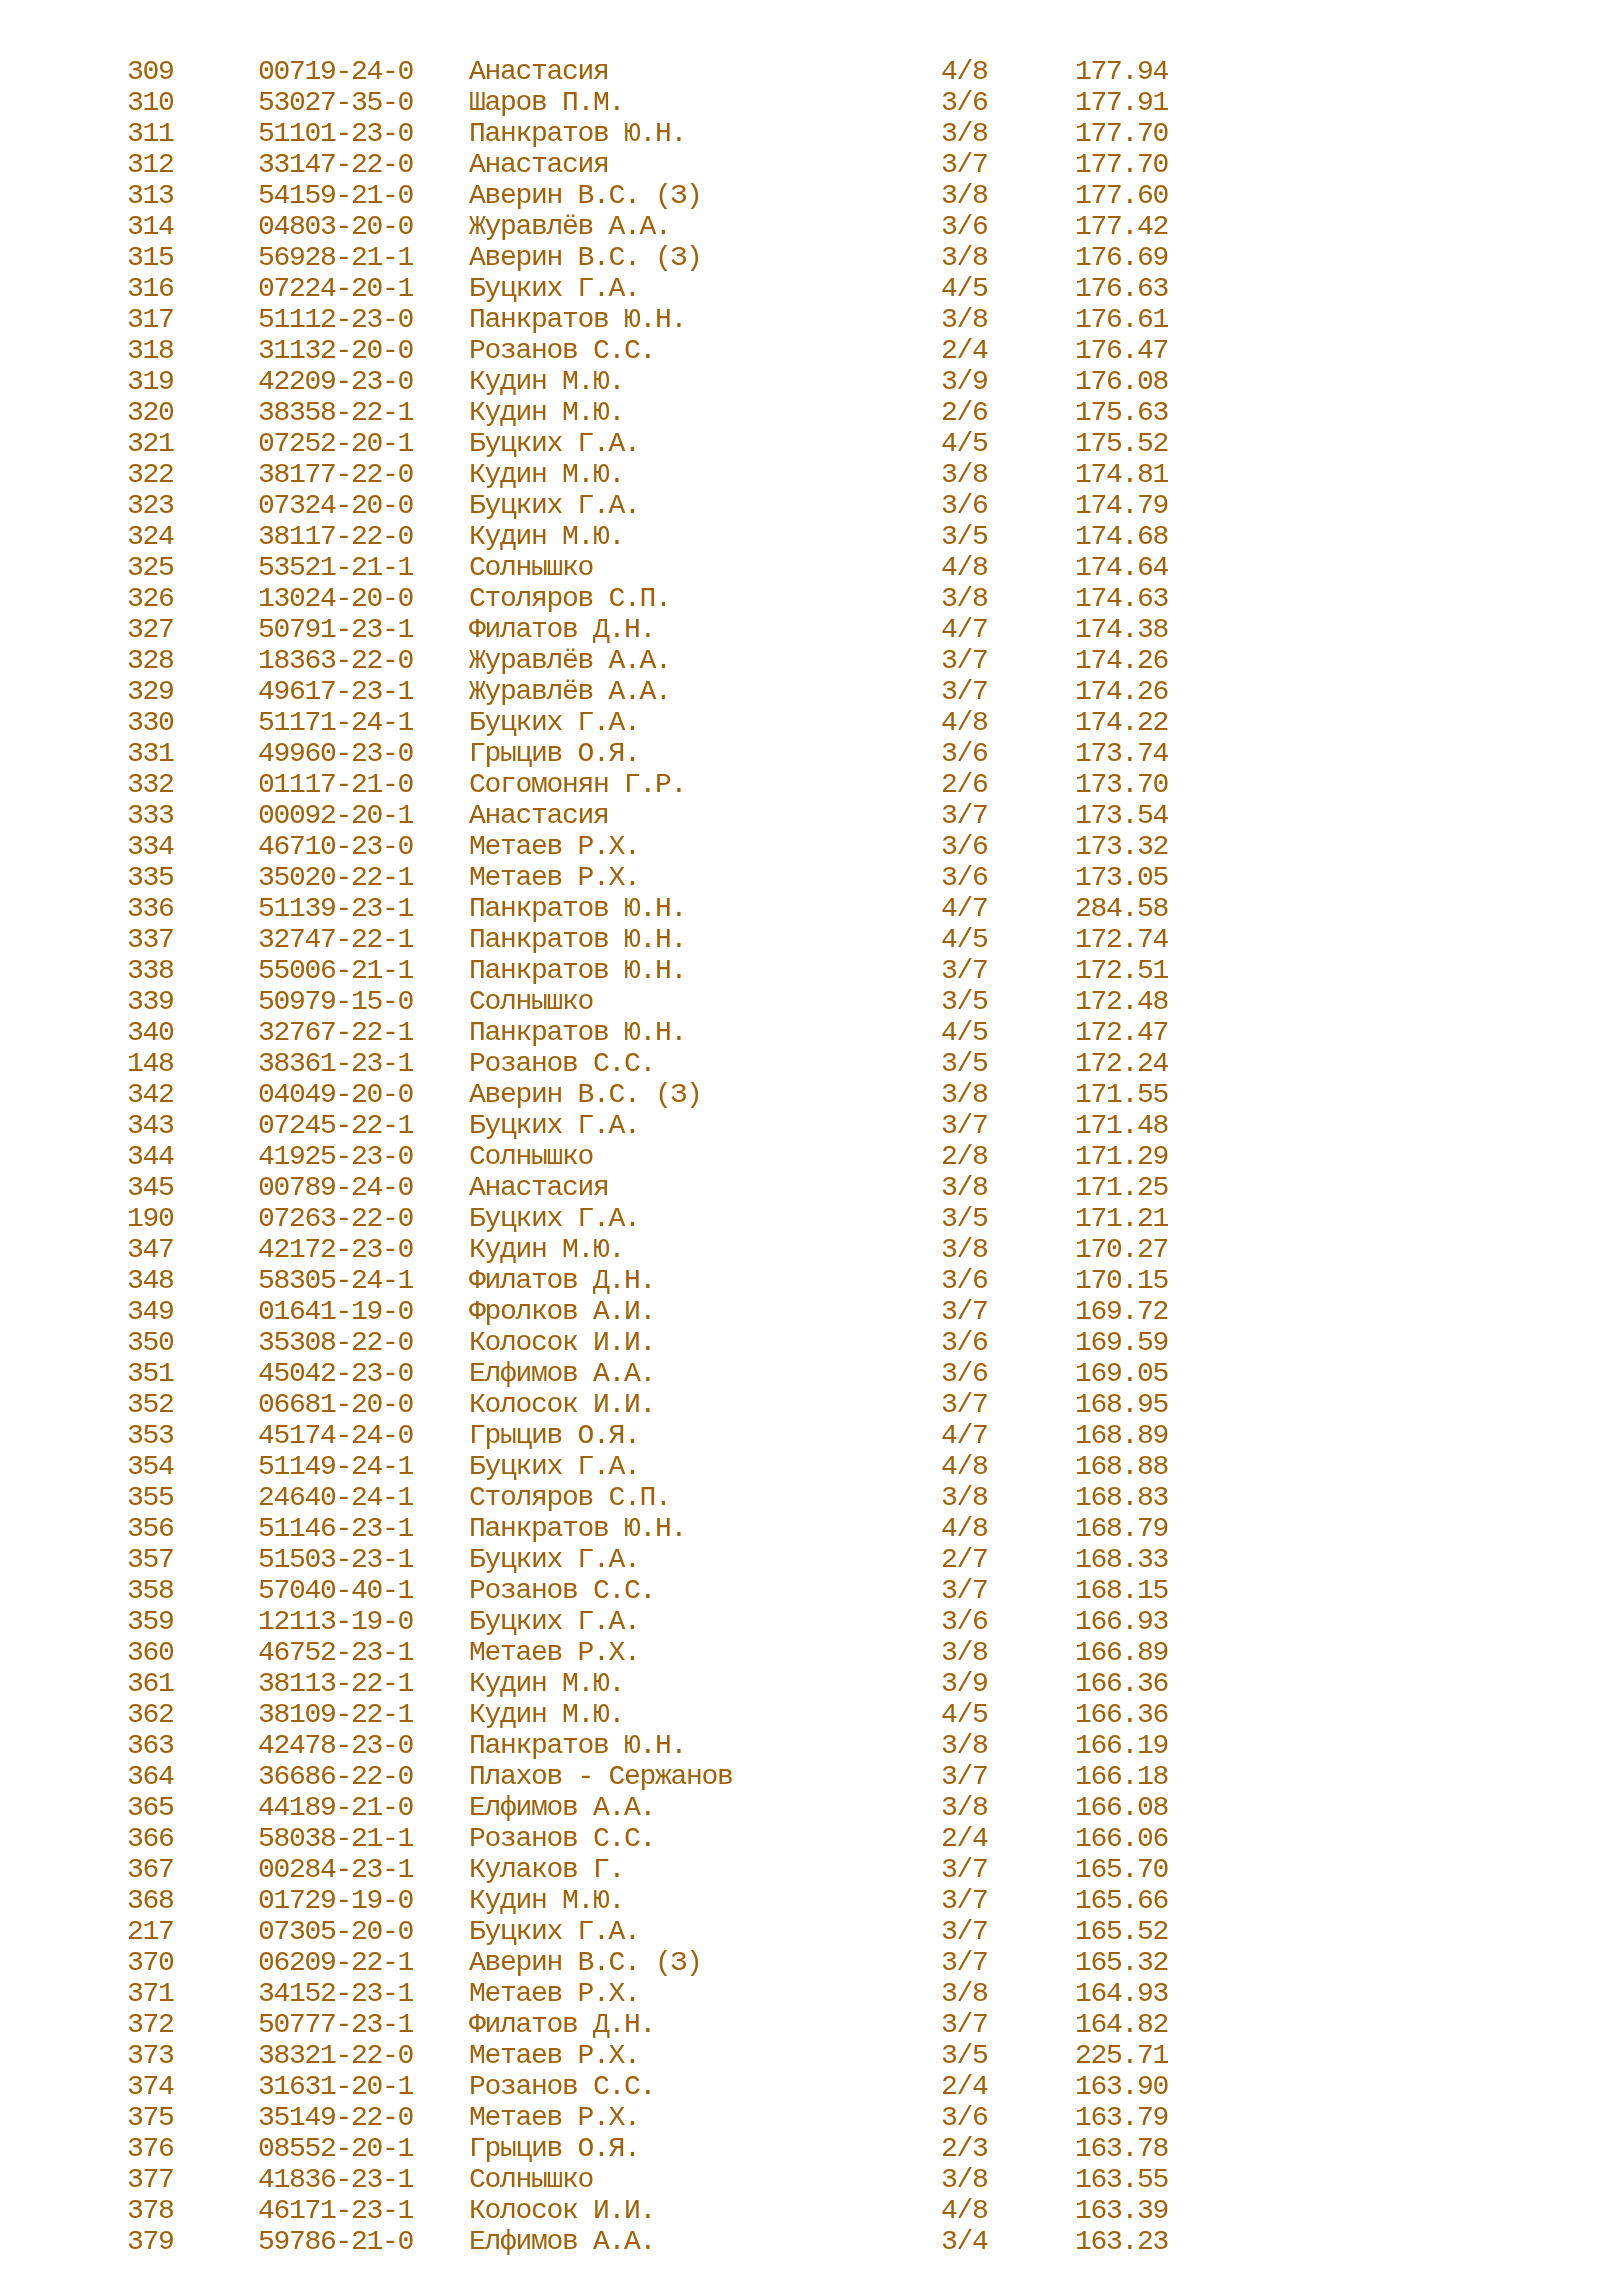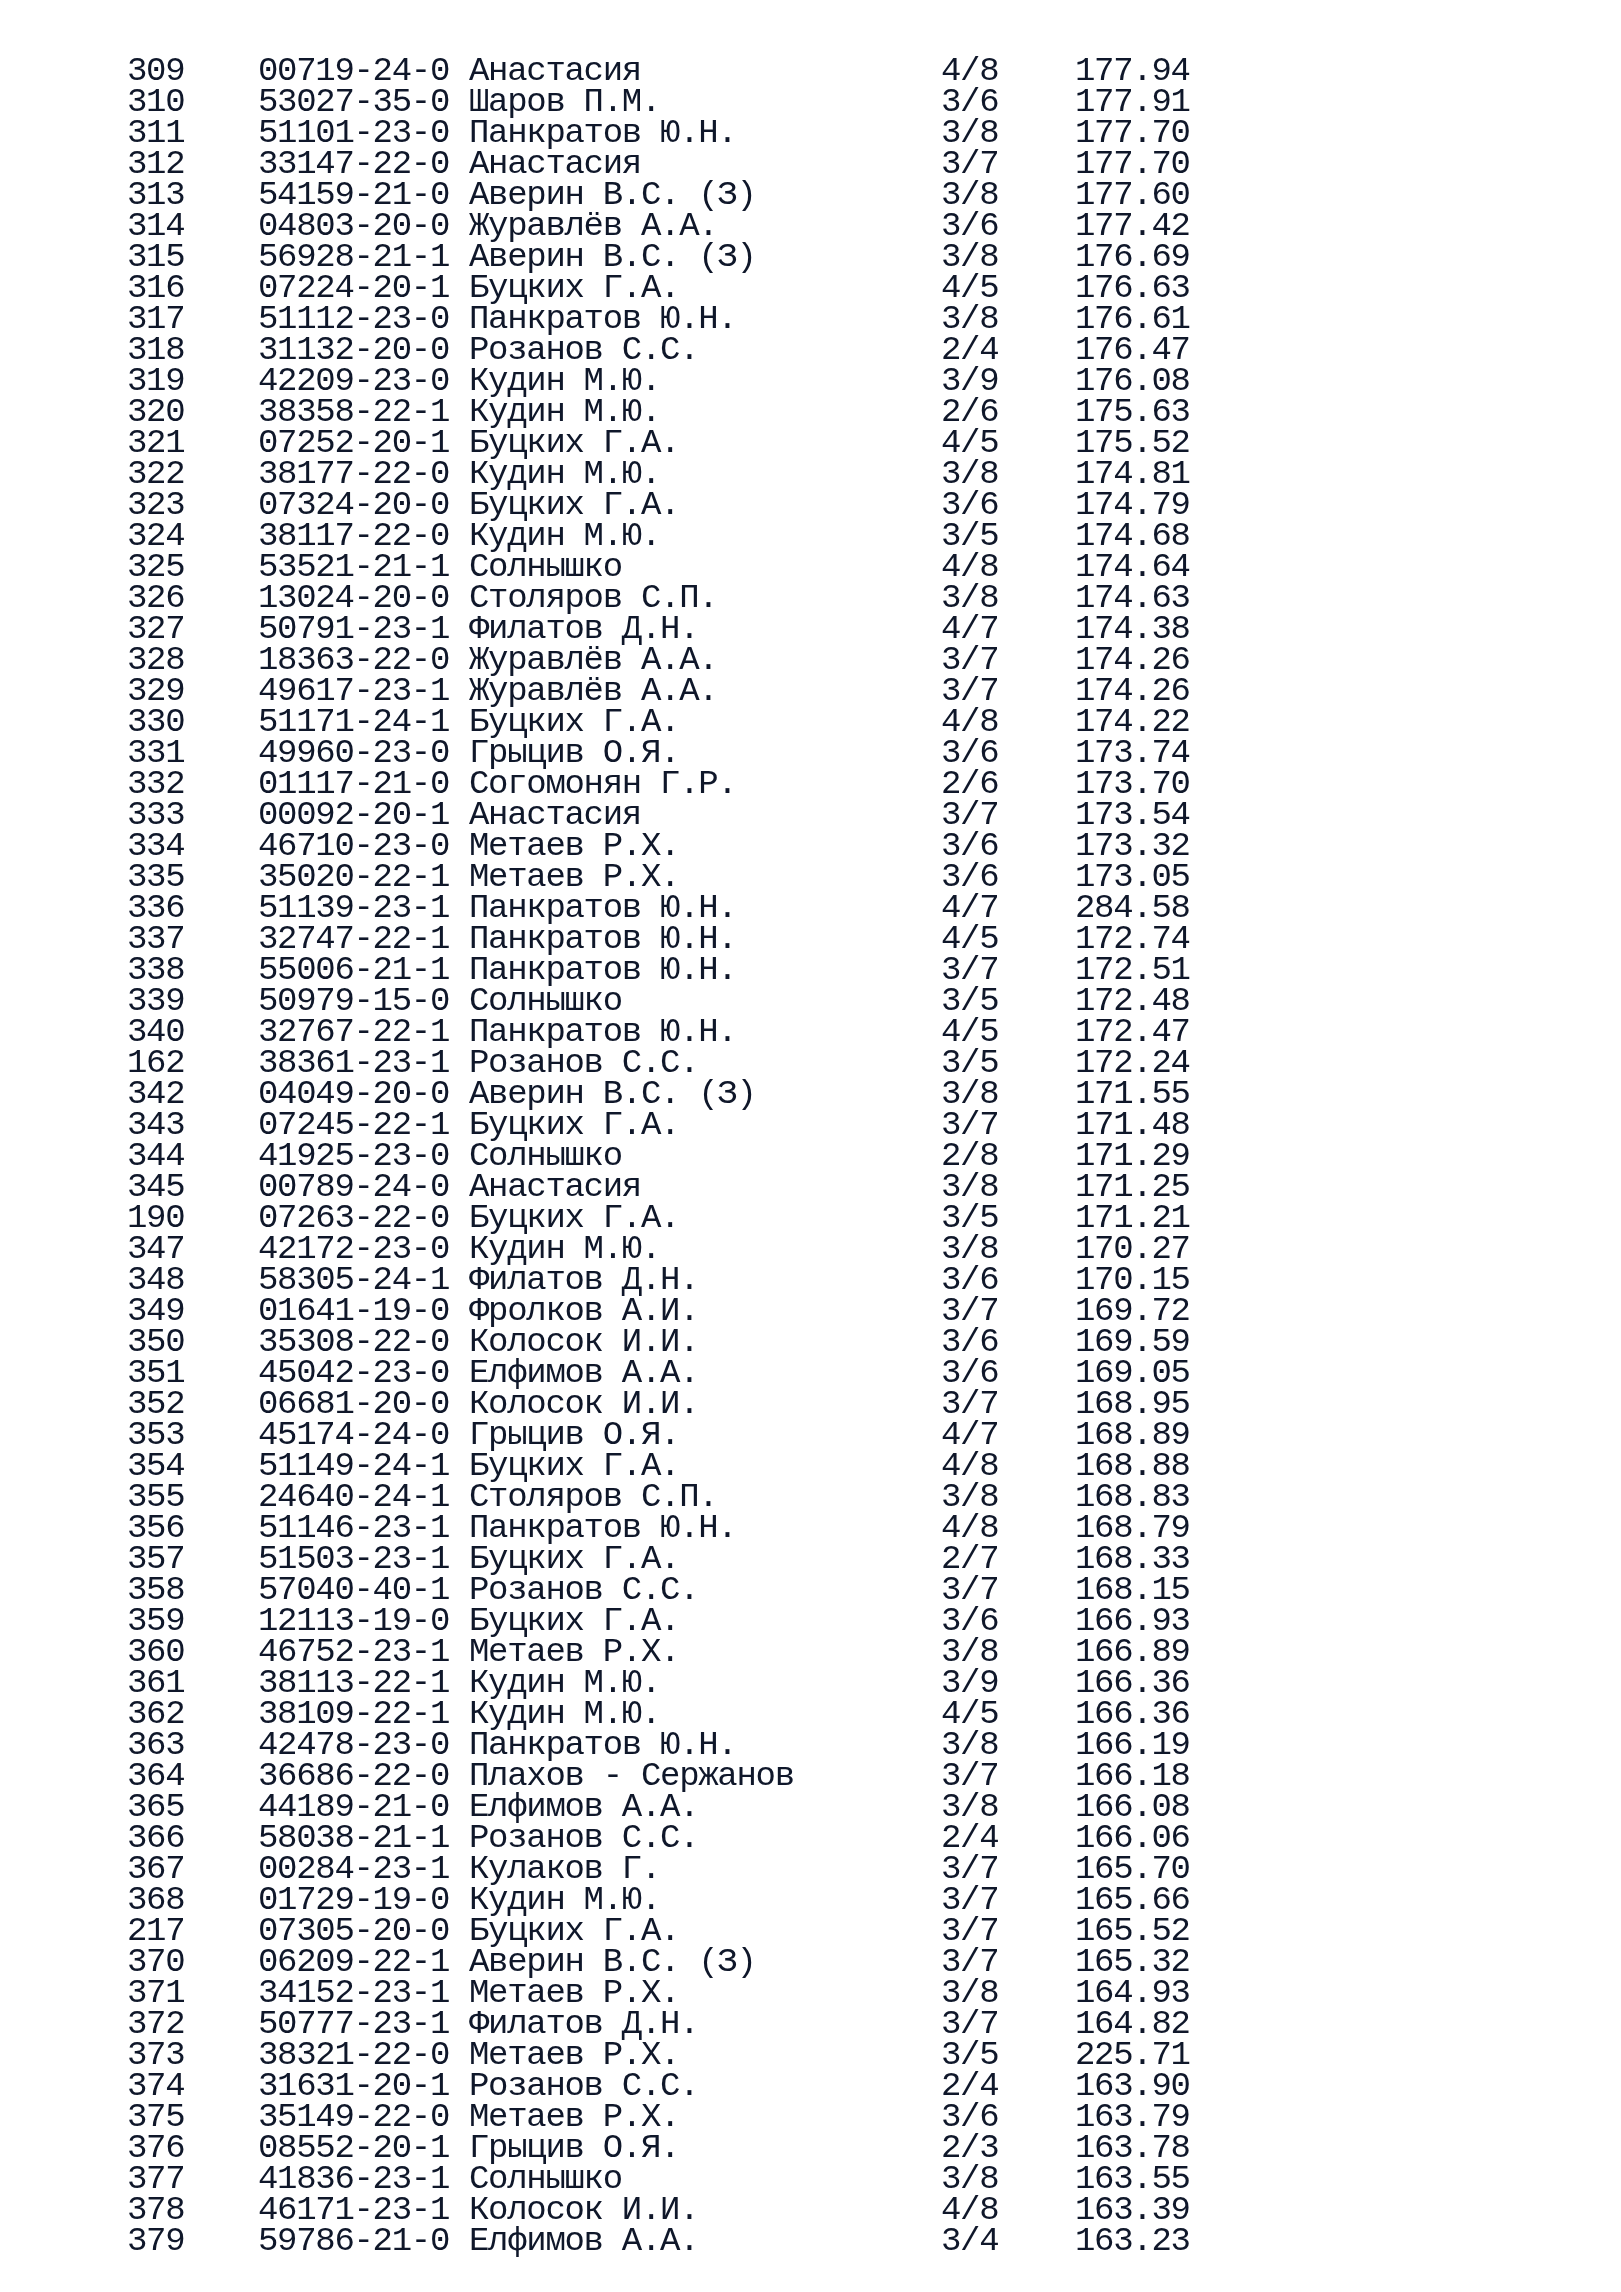--- a/index.html
+++ b/index.html
@@ -3,23 +3,23 @@
 <meta charset="utf-8">
 <style>
   html,body{margin:0;padding:0;background:#ffffff;}
   .page{
     position:relative;
     width:1380px;
     height:2293px;
     background:#ffffff;
     overflow:hidden;
     font-family:"Liberation Mono", monospace;
-    font-size:34px;
+    font-size:28px;
     letter-spacing:-1.3px;
-    color:#0f172a;
+    color:#a16207;
   }
   .rows{
     position:absolute;
     top:56px;
     left:0;
     right:0;
   }
   .row{
     position:relative;
     height:31px;
@@ -291,21 +291,21 @@
 
   <div class="row">
     <span class="c c-num">340</span>
     <span class="c c-code">32767-22-1</span>
     <span class="c c-name">Панкратов Ю.Н.</span>
     <span class="c c-frac">4/5</span>
     <span class="c c-value">172.47</span>
   </div>
 
   <div class="row">
-    <span class="c c-num">162</span>
+    <span class="c c-num">148</span>
     <span class="c c-code">38361-23-1</span>
     <span class="c c-name">Розанов С.С.</span>
     <span class="c c-frac">3/5</span>
     <span class="c c-value">172.24</span>
   </div>
 
   <div class="row">
     <span class="c c-num">342</span>
     <span class="c c-code">04049-20-0</span>
     <span class="c c-name">Аверин В.С. (З)</span>

